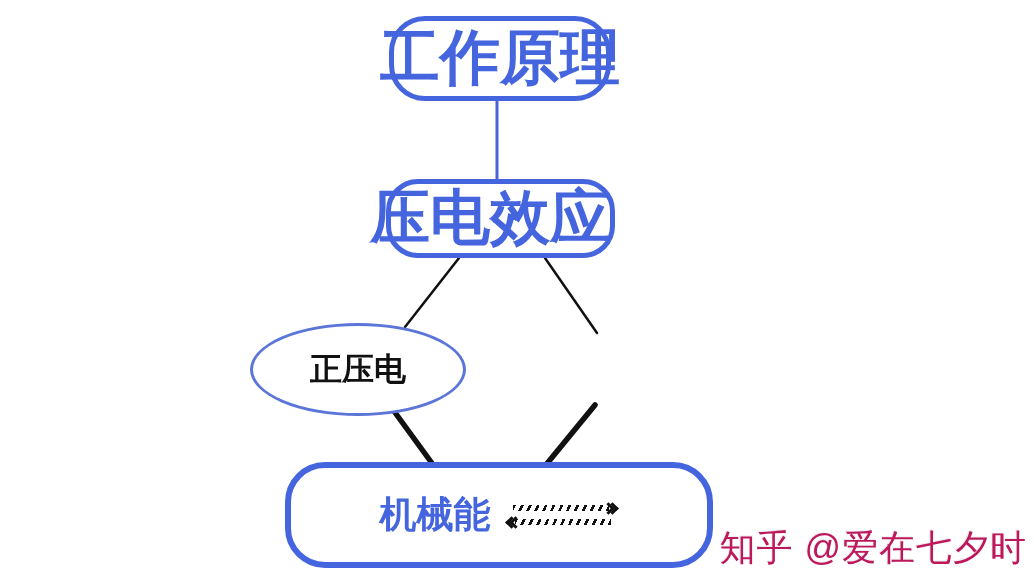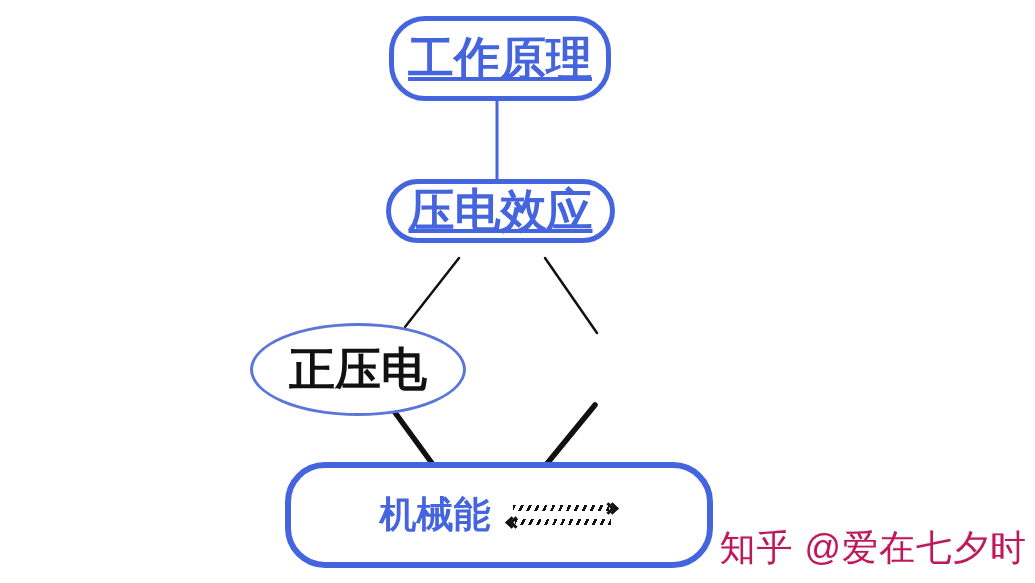--- a/index.html
+++ b/index.html
@@ -32,31 +32,30 @@
     position:absolute;z-index:1;
     display:flex;align-items:center;justify-content:center;
     background:#fff;
     box-sizing:border-box;
     font-weight:bold;
     white-space:nowrap;
   }
   .node.rect{
     border:5px solid var(--node-border-blue);
     color:var(--node-text-blue);
-    font-size:46px;
-    text-decoration:underline;
+    font-size:60px;
   }
   .node-root{left:389px;top:16px;width:222px;height:85px;border-radius:36px;}
-  .node-effect{left:386px;top:179px;width:229px;height:64px;border-radius:32px;}
+  .node-effect{left:386px;top:179px;width:229px;height:79px;border-radius:32px;justify-content:flex-end;}
 
   .node.ellipse{
     border:3px solid var(--ellipse-border-blue);
     border-radius:50%;
     color:var(--ellipse-text-black);
-    font-size:46px;
+    font-size:32px;
   }
   .node-positive{left:250px;top:323px;width:216px;height:93px;}
   .node-negative{left:540px;top:323px;width:216px;height:93px;}
 
   .node-conversion{
     left:285px;top:462px;width:428px;height:106px;
     border:6px solid var(--node-border-blue);
     border-radius:40px;
     color:var(--node-text-blue);
     font-size:37px;

